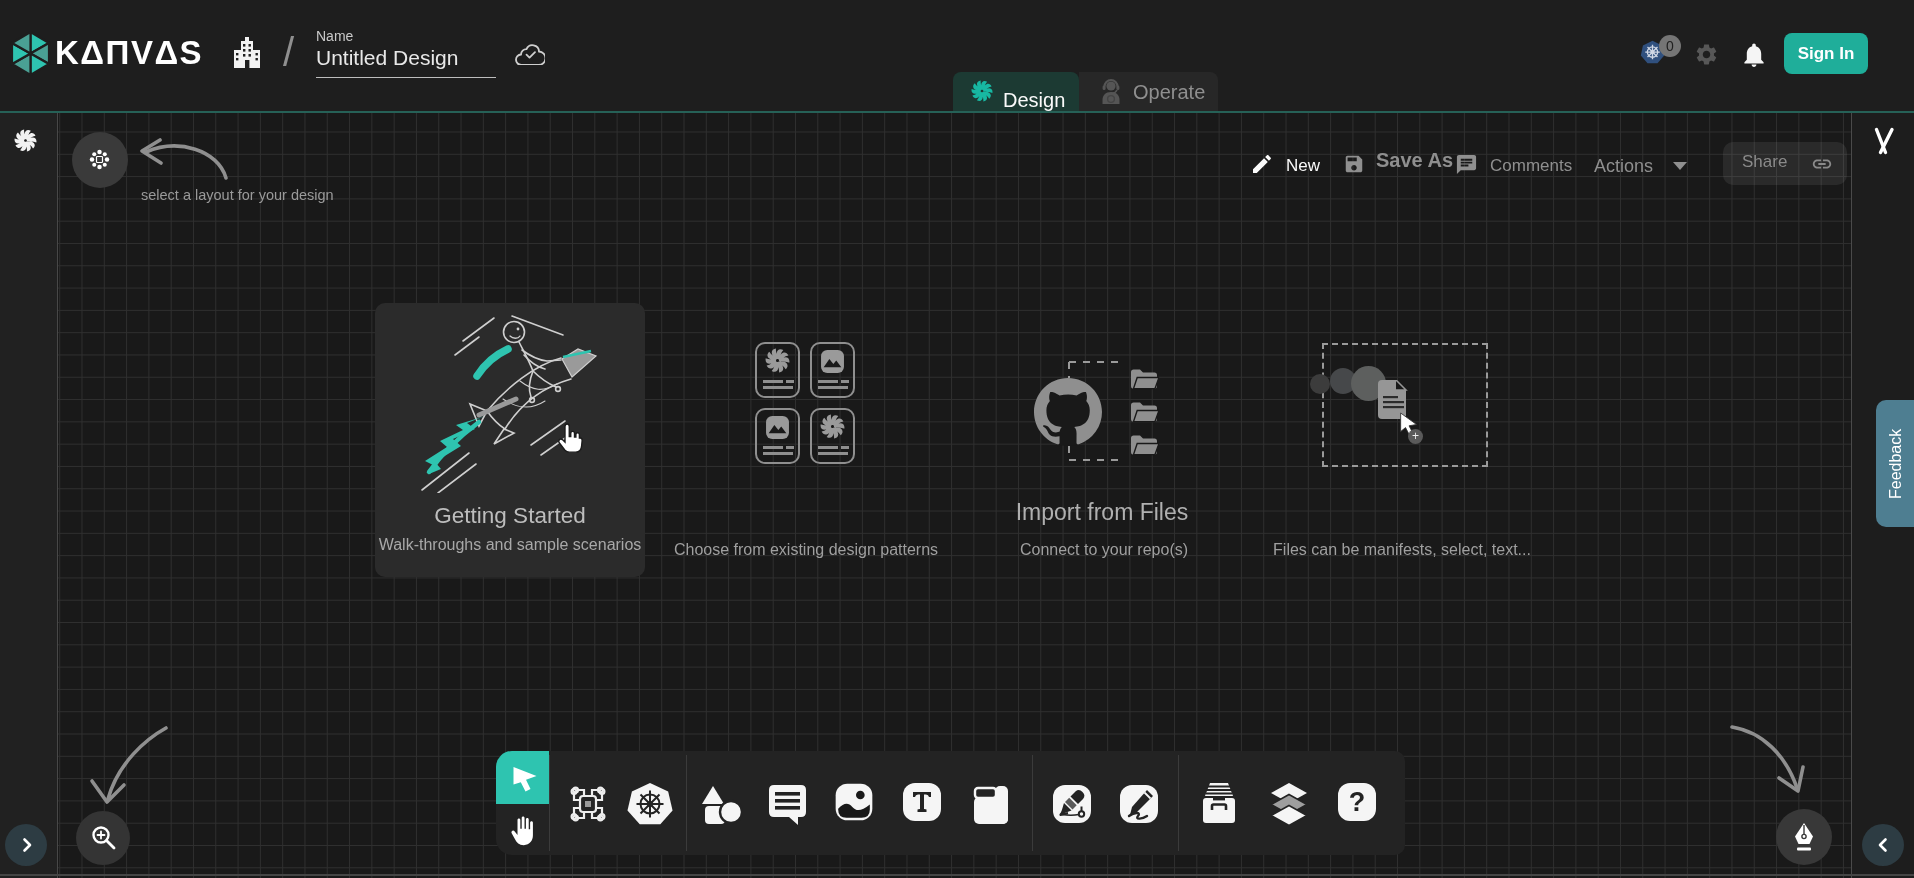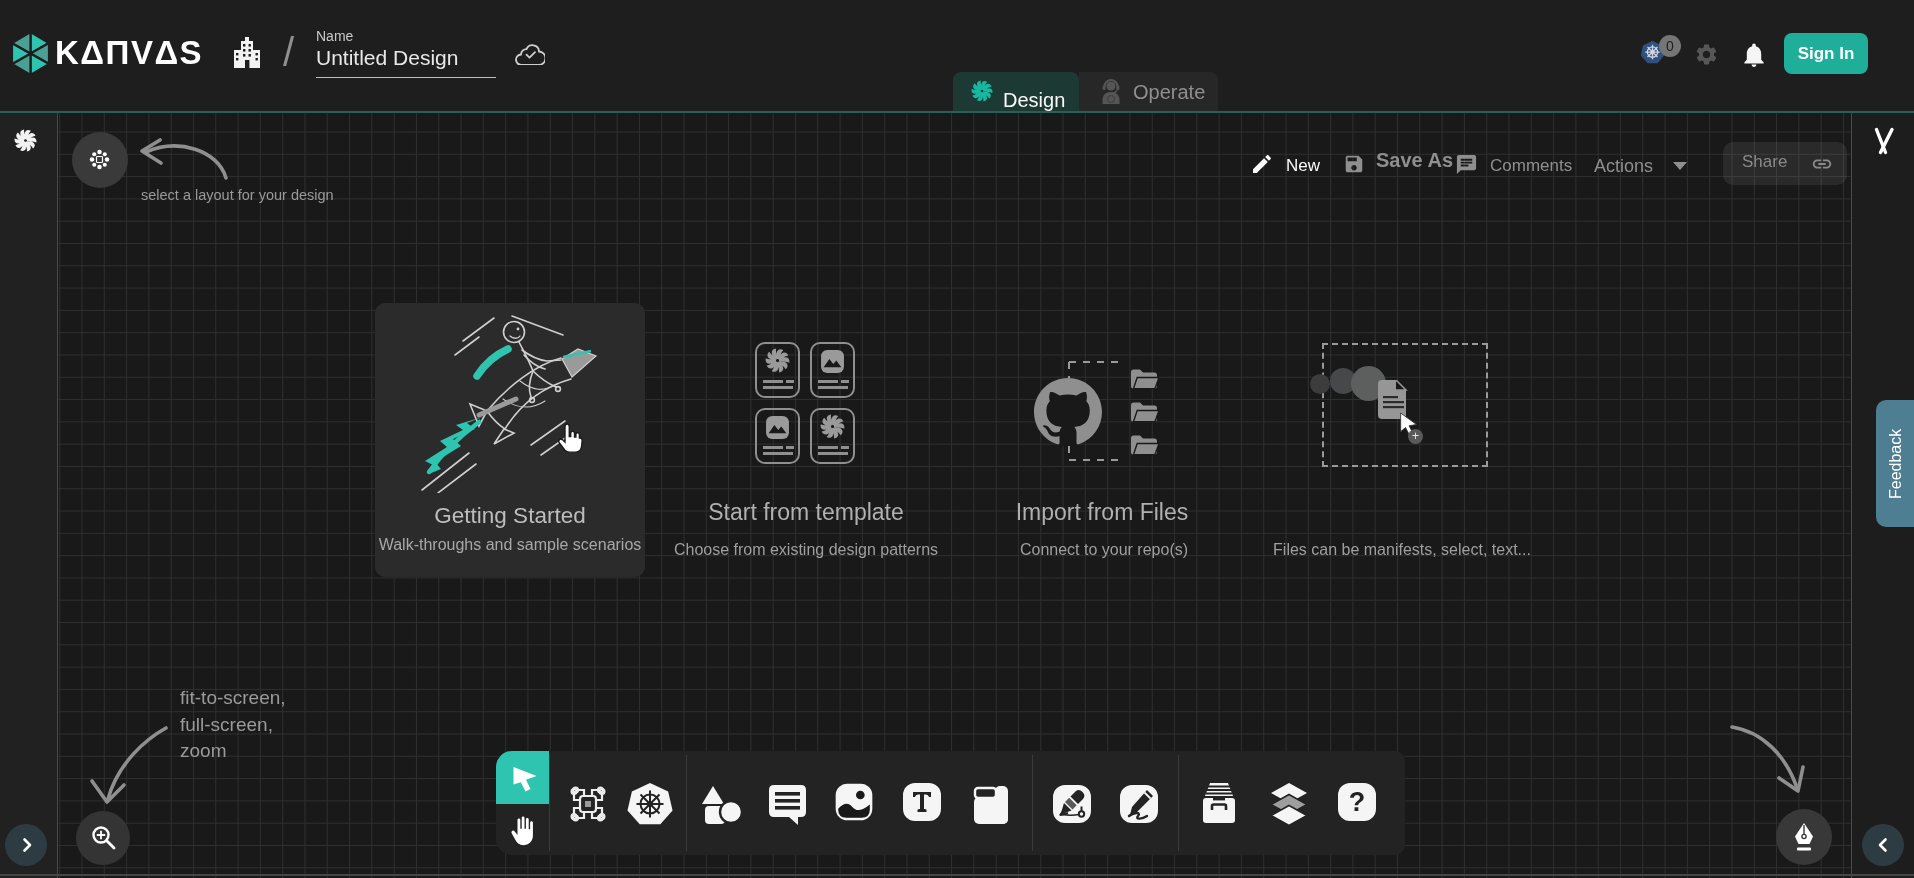--- a/index.html
+++ b/index.html
@@ -273,27 +273,25 @@
       <path d="M20 10 L30 10 L20 0" fill="none" stroke="#969696" stroke-width="1.5"></path>
     <rect x="7" y="16" width="15" height="2.2" fill="#2b2b2b"></rect>
     <rect x="7" y="21" width="21" height="2.2" fill="#2b2b2b"></rect>
     <rect x="7" y="26" width="21" height="2.2" fill="#2b2b2b"></rect>
   </svg>
   <svg class="abs" style="left:1340px;top:299px" width="23" height="25" viewBox="0 0 26 28">
     <path d="M3 1 L21 14 L12.5 15.5 L17.5 25 L13.5 27 L8.5 17.5 L3 22 Z" fill="#fff" stroke="#333" stroke-width="1"></path>
   </svg>
   <div class="abs" style="left:1350px;top:316px;width:15px;height:15px;border-radius:50%;background:#5a5a5a;color:#eee;font-size:12px;text-align:center;line-height:15px;">+</div>
 
-  <div class="abs" style="left:618px;top:386px;width:260px;text-align:center;color:#b0b0b0;font-size:23px;">Start from template</div>
   <div class="abs" style="left:598px;top:428px;width:300px;text-align:center;color:#9f9f9f;font-size:16px;">Choose from existing design patterns</div>
   <div class="abs" style="left:914px;top:386px;width:260px;text-align:center;color:#b0b0b0;font-size:23px;">Import from Files</div>
   <div class="abs" style="left:896px;top:428px;width:300px;text-align:center;color:#9f9f9f;font-size:16px;">Connect to your repo(s)</div>
   <div class="abs" style="left:1194px;top:428px;width:300px;text-align:center;color:#9f9f9f;font-size:16px;">Files can be manifests, select, text...</div>
 
-  <div class="abs" style="left:122px;top:572px;color:#9a9a9a;font-size:19px;line-height:26.5px;">fit-to-screen,<br>full-screen,<br>zoom</div>
   <svg class="abs" style="left:30px;top:598px" width="120" height="110" viewBox="0 0 120 110">
     <path d="M78 17 C58 28 30 52 20 88" fill="none" stroke="#8f8f8f" stroke-width="3.6" stroke-linecap="round"></path>
     <path d="M4 70 L19 91 L36 74" fill="none" stroke="#8f8f8f" stroke-width="3.6" stroke-linecap="round" stroke-linejoin="round"></path>
   </svg>
   <svg class="abs" style="left:1660px;top:605px" width="100" height="95" viewBox="0 0 100 95">
     <path d="M14 9 C45 14 68 38 79 70" fill="none" stroke="#8f8f8f" stroke-width="3.6" stroke-linecap="round"></path>
     <path d="M61 60 L80 73 L85 49" fill="none" stroke="#8f8f8f" stroke-width="3.6" stroke-linecap="round" stroke-linejoin="round"></path>
   </svg>
 
   <div class="abs" style="left:18px;top:698px;width:54px;height:54px;border-radius:50%;background:#343434;"></div>

